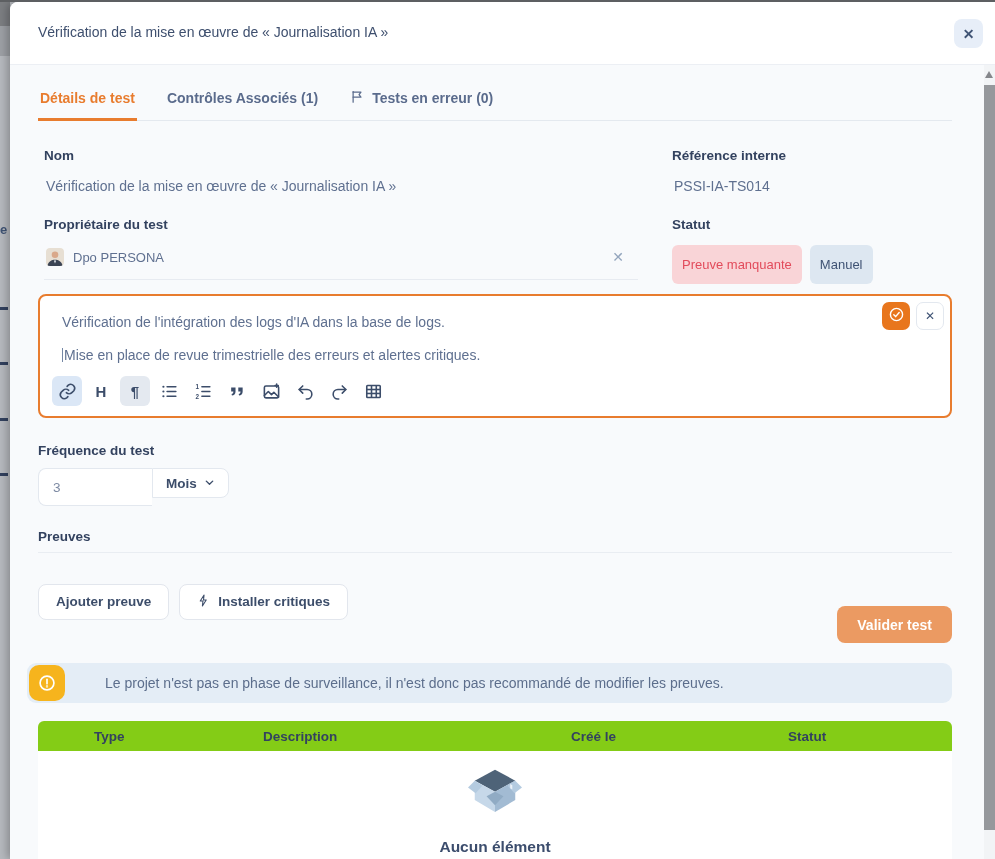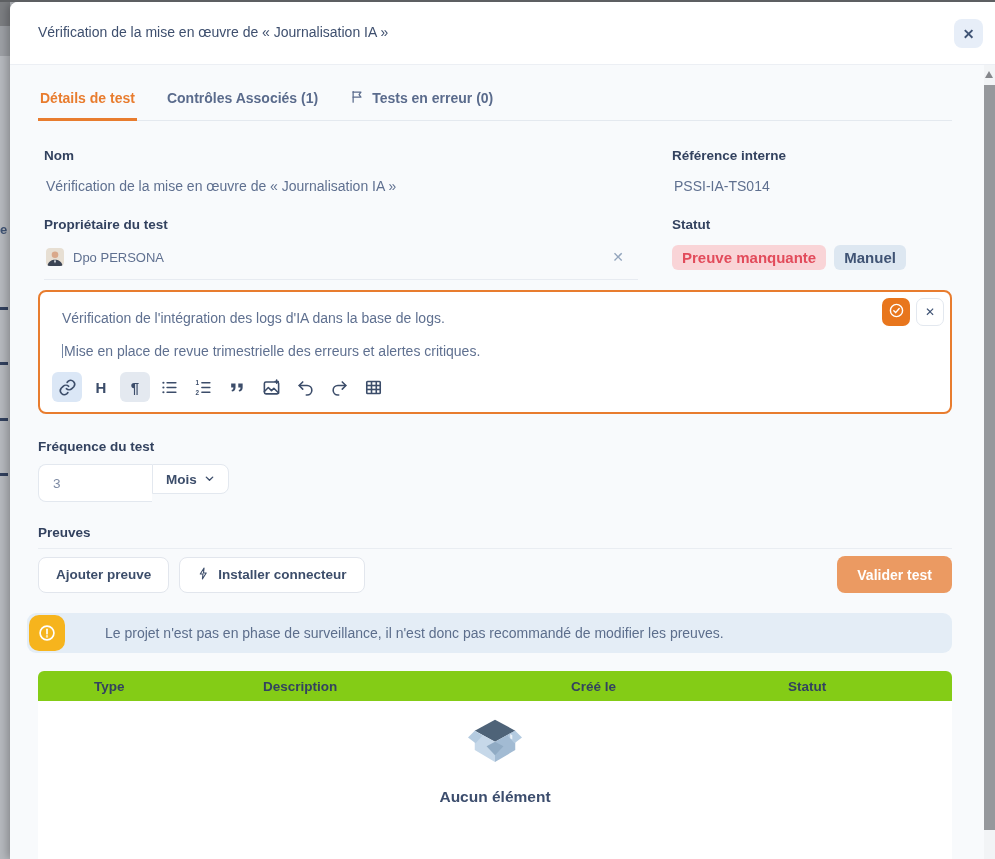--- a/index.html
+++ b/index.html
@@ -43,21 +43,21 @@
   .row-1 { margin-top:27px; }
   .row-2 { margin-top:23px; }
 
   .owner-row { display:flex; align-items:center; gap:9px; margin-top:10px; padding:6px 14px 13px 2px;
                border-bottom:1px solid #e7ebf1; }
   .owner-avatar { width:18px; height:18px; border-radius:4px; overflow:hidden; flex:0 0 auto; }
   .owner-name { font-size:13px; color:#5f7090; }
   .owner-remove { margin-left:auto; background:none; border:none; color:#93a5bd; font-size:14px; cursor:pointer; }
 
   .badges { display:flex; gap:8px; margin-top:13px; }
-  .badge { font-size:15px; font-weight:700; padding:4px 10px; border-radius:6px; white-space:nowrap; }
+  .badge { font-size:13px; font-weight:400; padding:12px 10px; border-radius:6px; white-space:nowrap; }
   .badge-missing { background:#f9d4d7; color:#e24b5b; }
   .badge-manual  { background:#dde7f1; color:#3f5374; }
 
   
   .section-label { margin-top:25px; font-size:13.5px; font-weight:700; color:#33425f; }
   .editor { position:relative; margin-top:10px; background:#fff; border:2px solid #e87c2e; border-radius:8px; }
   .editor-content { padding:17px 22px 4px; cursor:text; }
   .editor-content p { font-size:14px; color:#5f7090; line-height:18px; }
   .editor-content p + p { margin-top:15px; }
   .editor-content p.caret::before { content:""; display:inline-block; width:0; height:14px;
@@ -86,21 +86,21 @@
   .freq-select svg { width:11px; height:11px; }
 
   
   .preuves-divider { margin-top:8px; border-top:1px solid #e9edf2; }
   .preuves-actions { display:flex; align-items:center; gap:10px; margin-top:7px; }
   .btn-light { height:36px; background:#fff; border:1px solid #e2e6ed; border-radius:8px; padding:16px 17px;
                font-size:13.5px; font-weight:700; color:#3c4d6a; display:flex; align-items:center; gap:8px;
                font-family:inherit; cursor:pointer; }
   .btn-light svg { width:13px; height:13px; }
   .btn-validate { margin-left:auto; height:37px; background:#eb9a62; border:none; border-radius:8px;
-                  padding:0 20px; font-size:14px; font-weight:700; color:#fff; font-family:inherit; cursor:pointer; }
+                  padding:0 20px; font-size:14px; font-weight:700; color:#fff; font-family:inherit; cursor:pointer;margin-top:46px; }
 
   
   .banner { position:relative; margin-top:20px; margin-left:-11px; width:calc(100% + 11px);
             background:#e4edf6; border-radius:9px; min-height:40px; display:flex; align-items:center;
             padding:8px 16px 8px 50px; }
   .banner-icon { position:absolute; left:2px; top:2px; width:36px; height:36px; background:#f6b41d;
                  border-radius:10px; display:flex; align-items:center; justify-content:center; }
   .banner-icon svg { width:20px; height:20px; }
   .banner-text { font-size:14px; color:#5c6e8c;margin-left:28px; }
 
@@ -308,21 +308,21 @@
       <div class="preuves-actions">
         <button class="btn-light">
           <span>Ajouter preuve</span>
         </button>
         <button class="btn-light">
           <span>
             <svg viewBox="0 0 24 24" fill="none" stroke="#3c4d6a" stroke-width="2" stroke-linecap="round" stroke-linejoin="round" width="13" height="13">
               <path d="M13 2 6 13h5l-1 9 7-11h-5z"></path>
             </svg>
           </span>
-          <span>Installer connecteur</span>
+          <span>Installer critiques</span>
         </button>
         <button class="btn-validate">
           <span>Valider test</span>
         </button>
       </div>
 
       
       <div class="banner">
         <span class="banner-icon">
           <svg viewBox="0 0 24 24" fill="none" stroke="#ffffff" stroke-width="2" stroke-linecap="round">

